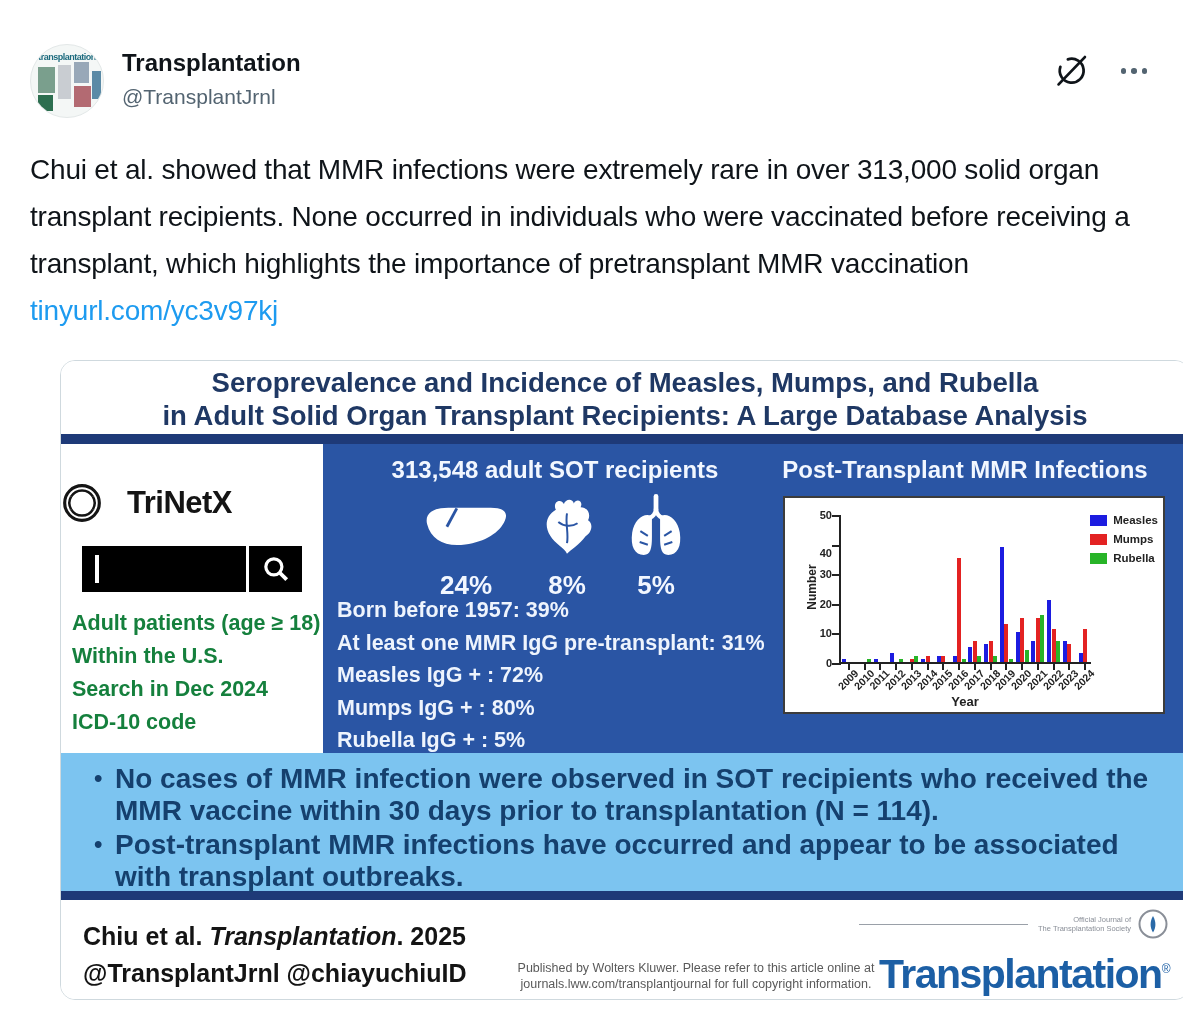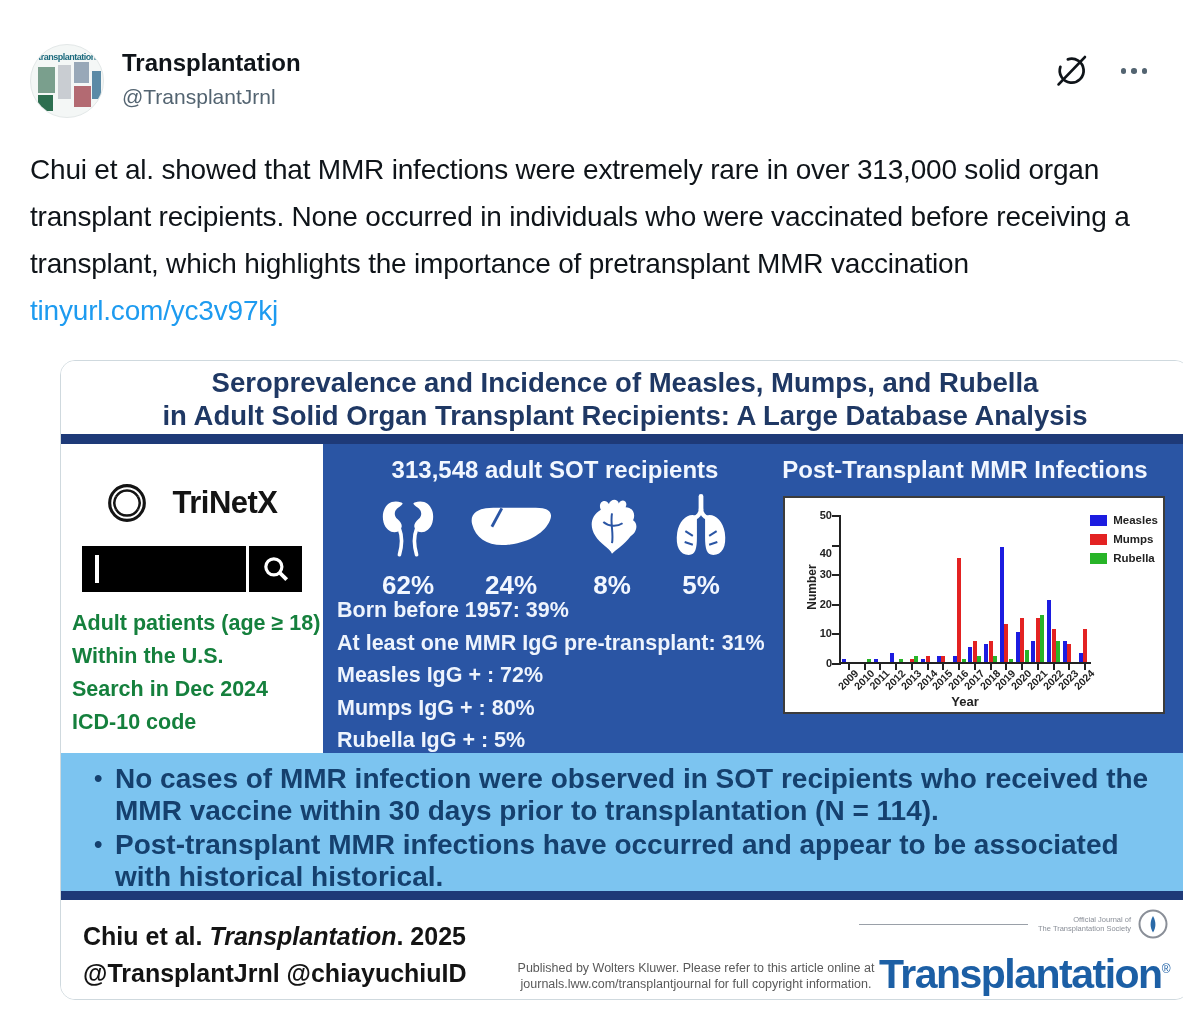--- a/index.html
+++ b/index.html
@@ -32,21 +32,21 @@
   .card {
     margin:26px 30px 0 30px; width:1130px; height:640px;
     border:1px solid #cfd9de; border-radius:15px; overflow:hidden; background:#fff; cursor:pointer;
     position:relative;
   }
   .ig-title { text-align:center; padding-top:5px; color:#1f3864; font-weight:600; font-size:27.5px; line-height:33px; height:73px; background:#fff; }
   .ig-bar { height:10px; background:#1e3a78; }
   .ig-main { height:309px; background:#2a55a4; display:flex; position:relative; }
   
   .left-panel { width:262px; background:#fff; height:100%; flex:0 0 auto; position:relative; }
-  .logo-row { display:flex; align-items:center; justify-content:center; gap:24px; margin-top:38px; }
+  .logo-row { display:flex; align-items:center; gap:24px; margin-top:38px; }
   .logo-row svg { width:42px; height:42px; }
   .logo-text { font-size:31px; font-weight:800; color:#141414; letter-spacing:-0.5px; }
   .search-bar { margin:22px auto 0 auto; width:220px; height:46px; background:#000; display:flex; }
   .search-left { flex:1; position:relative; }
   .search-cursor { position:absolute; left:13px; top:9px; width:3.5px; height:28px; background:#fff; }
   .search-right { width:56px; border-left:3px solid #fff; display:flex; align-items:center; justify-content:center; }
   .criteria { margin:15px 0 0 11px; font-size:21.5px; font-weight:600; color:#15803d; line-height:33px; }
   
   .blue-zone { flex:1; position:relative; color:#fff; }
   .cohort-title { position:absolute; left:22px; top:12px; width:420px; text-align:center; font-size:24px; font-weight:600; color:#f2f7ff; }
@@ -164,31 +164,20 @@
           <div>Within the U.S.</div>
           <div>Search in Dec 2024</div>
           <div>ICD-10 code</div>
         </div>
       </div>
 
       <div class="blue-zone">
         <div class="cohort-title">313,548 adult SOT recipients</div>
 
         <div class="organs-row">
-          <div class="organ">
-            <div class="oicon">
-              <svg width="66" height="70" viewBox="0 0 100 100">
-                <path d="M40,13 C20,6 8,24 13,43 C17,57 31,62 38,54 C43,49 40,43 34,38 C28,33 29,25 35,21 C41,17 44,14 40,13 Z" fill="#fff"></path>
-                <path d="M60,13 C80,6 92,24 87,43 C83,57 69,62 62,54 C57,49 60,43 66,38 C72,33 71,25 65,21 C59,17 56,14 60,13 Z" fill="#fff"></path>
-                <path d="M37,53 C41,63 41,78 37,92" stroke="#fff" stroke-width="5.5" fill="none" stroke-linecap="round"></path>
-                <path d="M63,53 C59,63 59,78 63,92" stroke="#fff" stroke-width="5.5" fill="none" stroke-linecap="round"></path>
-              </svg>
-            </div>
-            <div class="pct">62%</div>
-          </div>
           <div class="organ">
             <div class="oicon">
               <svg width="92" height="62" viewBox="0 0 130 80">
                 <path d="M10,30 C6,13 22,7 40,7 L100,7 C118,7 125,14 120,25 C113,42 92,55 64,59 C36,63 16,53 10,30 Z" fill="#fff"></path>
                 <path d="M52,8 L38,34" stroke="#2a55a4" stroke-width="4" fill="none"></path>
               </svg>
             </div>
             <div class="pct">24%</div>
           </div>
           <div class="organ">
@@ -325,21 +314,21 @@
                 <span class="legend-swatch" style="background: rgb(40, 180, 40);"></span>
                 <span class="legend-label">Rubella</span>
               </div>
           </div>
         </div>
       </div>
     </div>
 
     <ul class="ig-bullets">
       <li>No cases of MMR infection were observed in SOT recipients who received the MMR vaccine within 30 days prior to transplantation (N = 114).</li>
-      <li>Post-transplant MMR infections have occurred and appear to be associated with historical historical.</li>
+      <li>Post-transplant MMR infections have occurred and appear to be associated with transplant outbreaks.</li>
       <li>Our study also highlights that there is room for improvement in MMR serology screening and pre-transplant MMR vaccination.</li>
     </ul>
     <div class="ig-bar2"></div>
 
     <div class="ig-footer">
       <div class="citation">
         <div><span>Chiu et al. </span><span class="ital">Transplantation</span><span>. 2025</span></div>
         <div>@TransplantJrnl @chiayuchiuID</div>
       </div>
       <div class="publisher">

